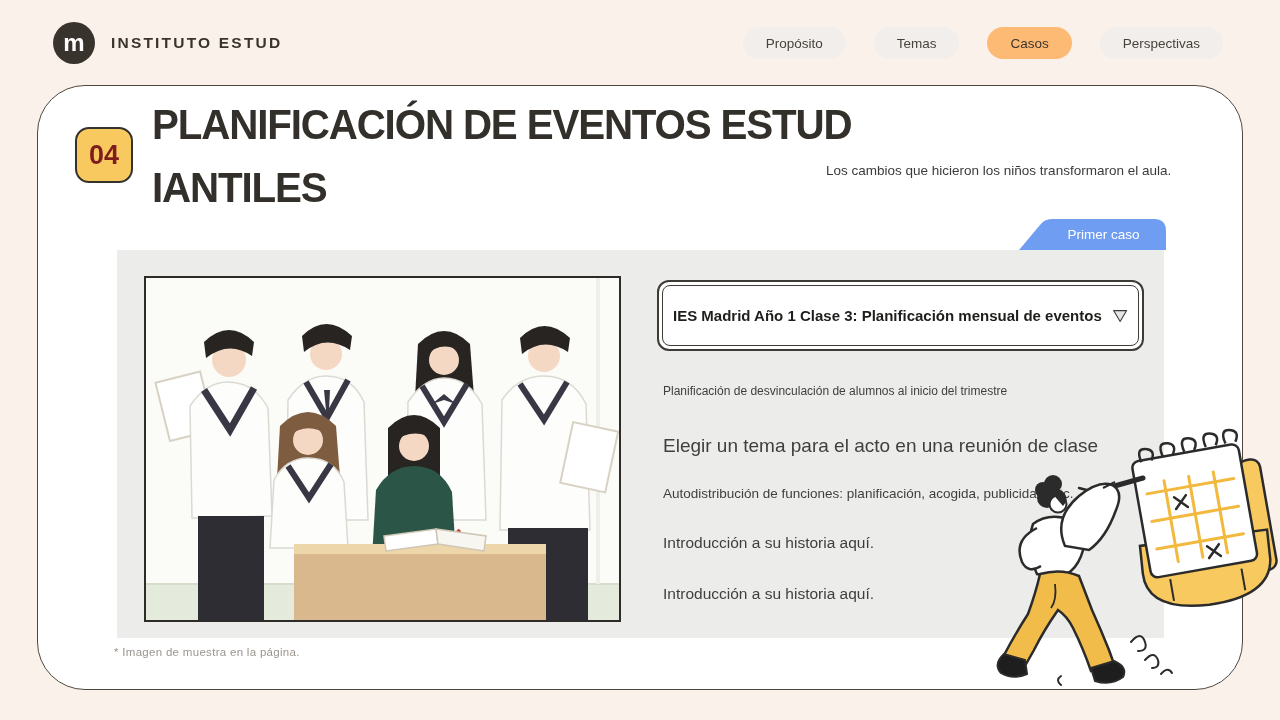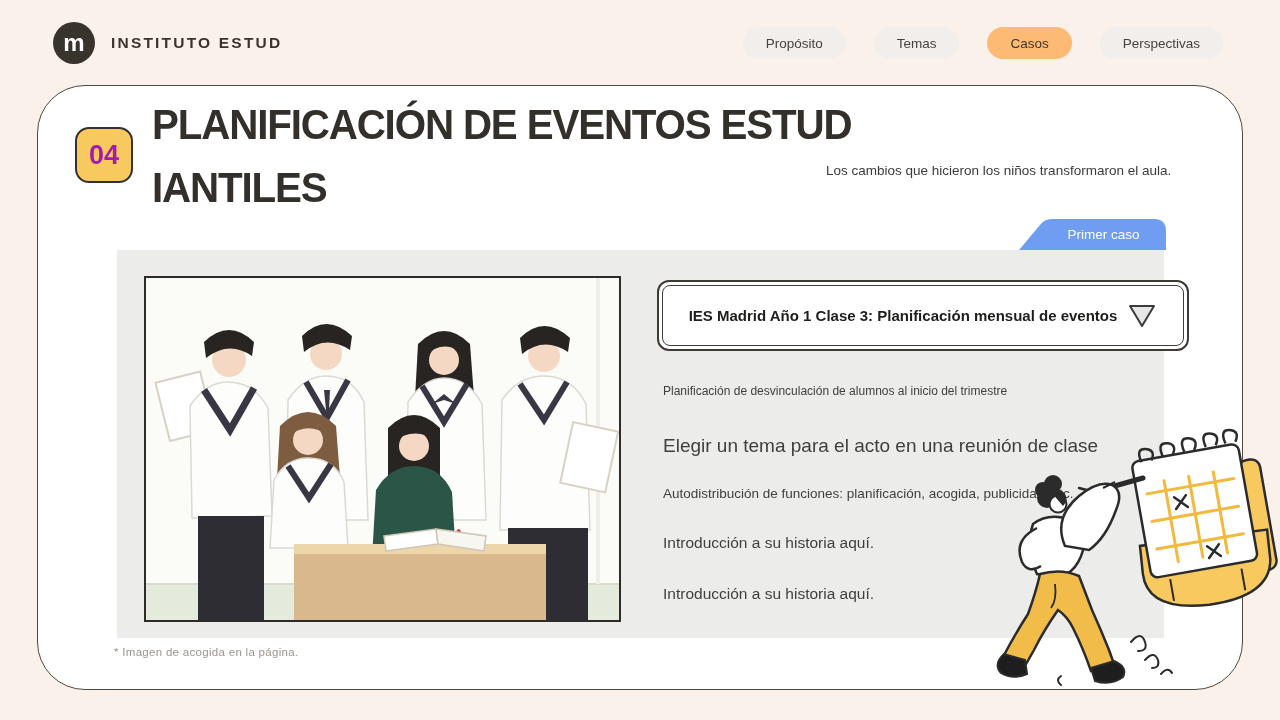--- a/index.html
+++ b/index.html
@@ -20,37 +20,37 @@
   .nav { margin-left:auto; display:flex; gap:28px; }
   .pill { height:32px; border-radius:17px; padding:0 23px; display:flex; align-items:center;
           font-size:13.5px; color:#46423c; background:#f2eeeb; cursor:pointer;text-align:right; }
   .pill.active { background:#fdba74; color:#3b362d; }
   
   .container { position:absolute; left:37px; top:85px; width:1206px; height:605px;
                background:#ffffff; border:1px solid #4e473e; border-radius:48px; }
   .badge { position:absolute; left:75px; top:127px; width:58px; height:56px;
            background:#f8c95f; border:2px solid #35322e; border-radius:14px;
            display:flex; align-items:center; justify-content:center;
-           font-size:27px; font-weight:700; color:#a21caf; }
+           font-size:27px; font-weight:700; color:#7f1d1d; }
   .title-line { position:absolute; left:152px; font-size:42px; font-weight:700;
                 letter-spacing:-1.2px; color:#33302b; transform:scaleX(.96); transform-origin:left; white-space:nowrap; }
   .title-1 { top:101px; } .title-2 { top:164px; }
   .subtitle { position:absolute; left:826px; top:163px; width:360px; font-size:13.5px; color:#3b3b3b; }
   
   .case-tab { position:absolute; left:1019px; top:219px; width:147px; height:31px; }
   .case-tab .tab-label { position:absolute; left:30px; right:8px; top:0; height:31px;
         display:flex; align-items:center; justify-content:center;
         color:#ffffff; font-size:13.5px; }
   
   .card { position:absolute; left:117px; top:250px; width:1047px; height:388px; background:#ececea; }
   .photo { position:absolute; left:144px; top:276px; width:477px; height:346px;
            border:2px solid #2e2b28; background:#fbfbf9; }
   .photo svg { display:block; width:100%; height:100%; }
   
-  .dropdown { position:absolute; left:657px; top:280px; width:532px; height:71px;
+  .dropdown { position:absolute; left:657px; top:280px; width:487px; height:71px;
               background:#fff; border:2px solid #3e3a35; border-radius:12px; cursor:pointer; }
   .dropdown-inner { position:absolute; inset:3px; border:1.5px solid #3e3a35; border-radius:8px;
               display:flex; align-items:center; justify-content:center; gap:10px; padding:0 10px; }
   .dropdown-inner span { font-size:15px; font-weight:700; color:#1f1e1c; white-space:nowrap; }
   
   .item { position:absolute; left:663px; white-space:nowrap; color:#413f3c; }
   .i1 { top:384px; font-size:12px;text-align:right; }
   .i2 { top:435px; font-size:19px; }
   .i3 { top:486px; font-size:13.5px; }
   .i4 { top:534px; font-size:15.5px; }
@@ -168,21 +168,21 @@
     </svg>
   </div>
 </div>
 
 <div class="item i1">Planificación de desvinculación de alumnos al inicio del trimestre</div>
 <div class="item i2">Elegir un tema para el acto en una reunión de clase</div>
 <div class="item i3">Autodistribución de funciones: planificación, acogida, publicidad, etc.</div>
 <div class="item i4">Introducción a su historia aquí.</div>
 <div class="item i5">Introducción a su historia aquí.</div>
 
-<div class="footnote">* Imagen de acogida en la página.</div>
+<div class="footnote">* Imagen de muestra en la página.</div>
 
 <div class="illus">
   <svg viewBox="0 0 285 276">
 
     <g transform="rotate(-10 200 100)">
       <rect x="252" y="46" width="22" height="112" rx="9" fill="#f8c95f" stroke="#2b2b2b" stroke-width="2.5"></rect>
       <path d="M140,140 Q138,178 200,182 Q262,184 268,148 L270,118 L142,112 Z" fill="#f8c95f" stroke="#2b2b2b" stroke-width="2.5"></path>
       <line x1="166" y1="150" x2="166" y2="172" stroke="#2b2b2b" stroke-width="2"></line>
       <line x1="238" y1="152" x2="238" y2="174" stroke="#2b2b2b" stroke-width="2"></line>
       <rect x="148" y="28" width="108" height="118" rx="7" fill="#ffffff" stroke="#2b2b2b" stroke-width="2.5"></rect>

